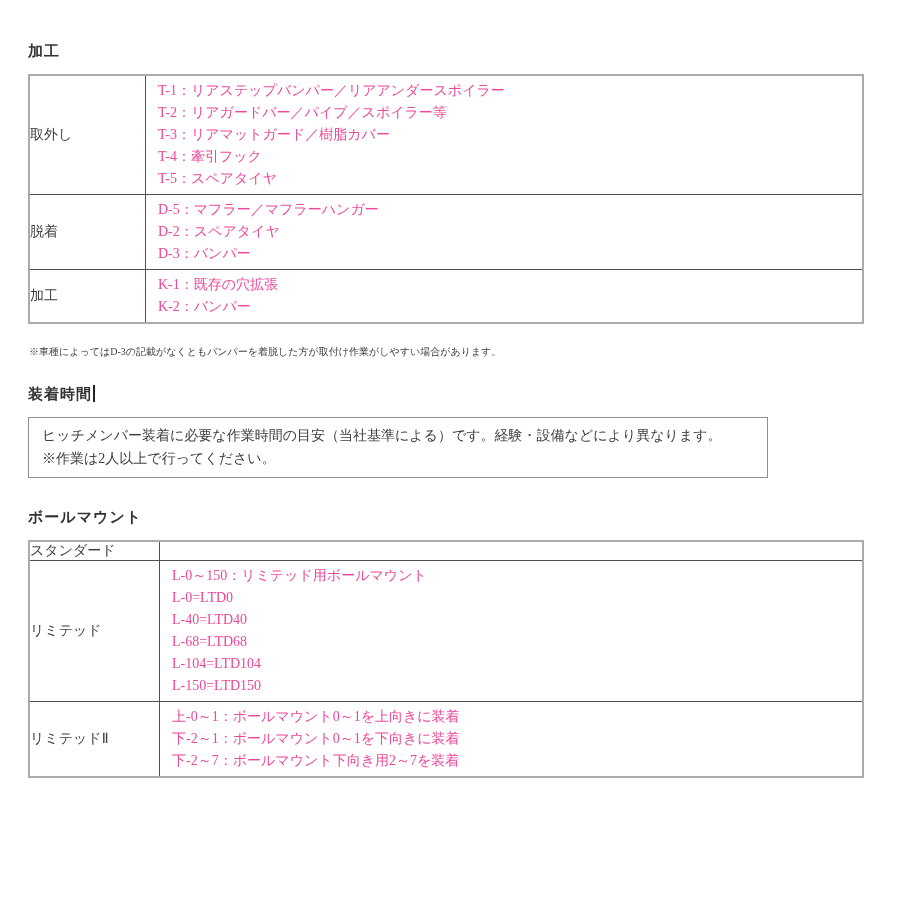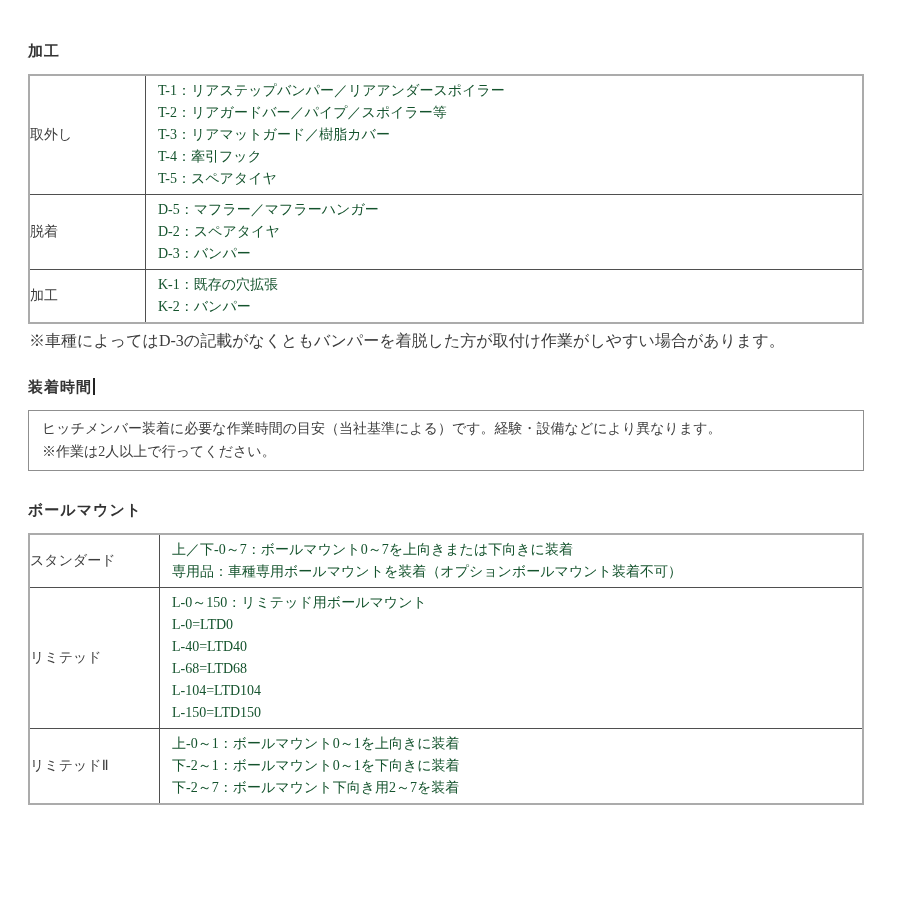--- a/index.html
+++ b/index.html
@@ -38,33 +38,33 @@
     width: 116px;
     min-width: 116px;
     display: flex;
     align-items: center;
     border-right: 1px solid #4f4f4f;
     font-size: 14px;
     color: #3d3d3d;
   }
   .bm .t-label { width: 130px; min-width: 130px; }
   .t-content { flex: 1; padding: 4px 12px; }
-  .t-line { font-size: 14px; line-height: 22px; color: #14532d; }
+  .t-line { font-size: 14px; line-height: 22px; color: #ec4899; }
 
   .footnote {
-    font-size: 16px;
+    font-size: 10px;
     color: #3d3d3d;
-    margin: 7px 0 0 1px;
+    margin: 21px 0 0 1px;
   }
 
   .gap-l { height: 26px; }
   .gap-xl { height: 30px; }
 
   .info-box {
-    width: 836px;
+    width: 740px;
     border: 1px solid #8f8f8f;
     padding: 6px 13px 7px 13px;
   }
   .info-line { font-size: 14px; line-height: 23px; color: #3d3d3d; }
 </style>
 </head>
 <body>
 
 <div class="page">
 
@@ -109,24 +109,20 @@
     <div class="info-line">※作業は2人以上で行ってください。</div>
   </div>
 
   <div class="gap-xl"></div>
 
   <div class="section-title">ボールマウント</div>
 
   <div class="spec-table bm">
     <div class="t-row">
       <div class="t-label">スタンダード</div>
-      <div class="t-content">
-        <div class="t-line">上／下-0～7：ボールマウント0～7を上向きまたは下向きに装着</div>
-        <div class="t-line">専用品：車種専用ボールマウントを装着（オプションボールマウント装着不可）</div>
-      </div>
     </div>
     <div class="t-row">
       <div class="t-label">リミテッド</div>
       <div class="t-content">
         <div class="t-line">L-0～150：リミテッド用ボールマウント</div>
         <div class="t-line">L-0=LTD0</div>
         <div class="t-line">L-40=LTD40</div>
         <div class="t-line">L-68=LTD68</div>
         <div class="t-line">L-104=LTD104</div>
         <div class="t-line">L-150=LTD150</div>

